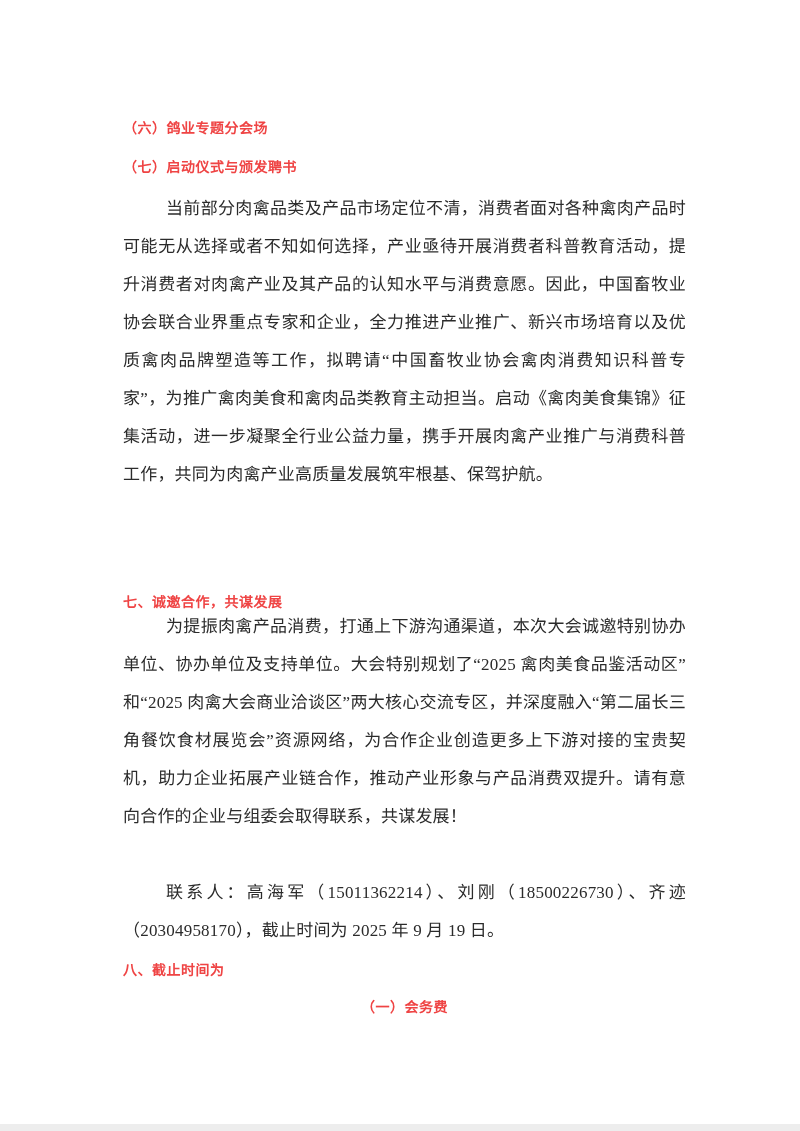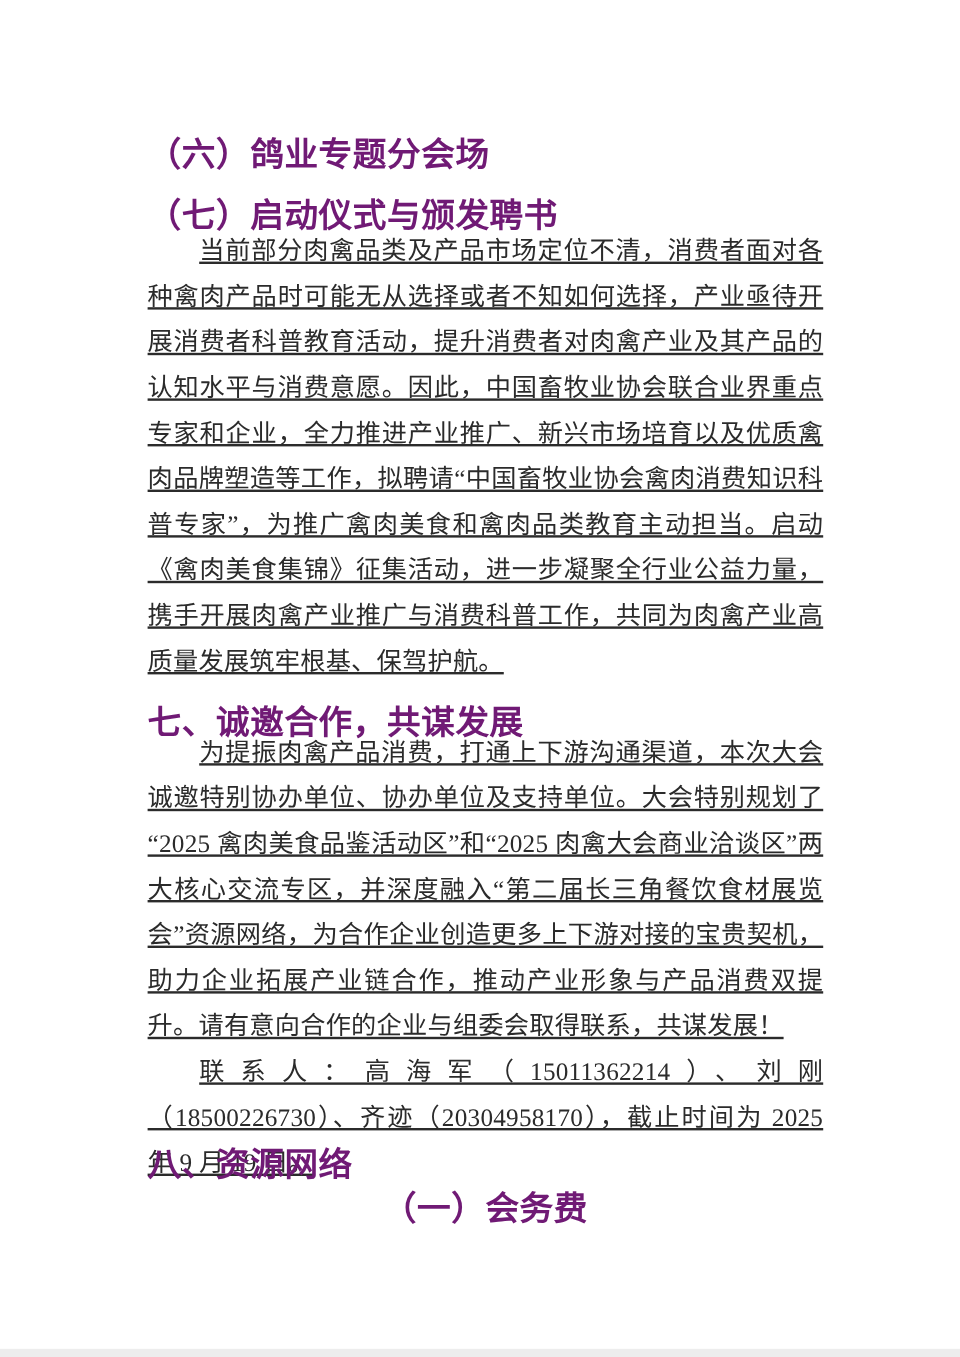--- a/index.html
+++ b/index.html
@@ -16,49 +16,48 @@
     overflow: hidden;
     font-family: "Liberation Serif", "DejaVu Serif", serif;
     color: #2b2b2b;
   }
   .block {
     position: absolute;
     left: 123px;
     width: 563px;
   }
   .para {
-    font-size: 21px;
+    font-size: 17px;
     line-height: 38px;
     text-align: justify;
     text-justify: inter-character;
     text-indent: 43px;
     color: #2b2b2b;
     letter-spacing: 0.2px;
-    text-decoration: underline;
   }
   .heading, .subheading {
-    font-family: Liberation Sans, sans-serif;
+    font-family: Liberation Mono, monospace;
     font-weight: 700;
-    font-size: 28px;
+    font-size: 14px;
     line-height: 28px;
-    color: #701a75;
+    color: #ef4444;
     letter-spacing: 0.5px;
     white-space: nowrap;
   }
   .bottom-edge {
     position: absolute;
     left: 0;
     bottom: 0;
     width: 100%;
     height: 7px;
     background: #ededed;
   }
   
   .b0 { top: 115px; }
-  .b1 { top: 154px; margin-top: 12px; }
+  .b1 { top: 154px; }
   .b2 { top: 190px; }
   .b3 { top: 575px; margin-top: 14px; }
   .b4 { top: 608px; }
   .b5 { top: 874px; }
   .b6 { top: 957px; }
   .b7 { top: 994px; text-align: center; }
 </style>
 </head>
 <body>
 
@@ -69,19 +68,19 @@
   <div class="block subheading b1">（七）启动仪式与颁发聘书</div>
 
   <div class="block para b2">当前部分肉禽品类及产品市场定位不清，消费者面对各种禽肉产品时可能无从选择或者不知如何选择，产业亟待开展消费者科普教育活动，提升消费者对肉禽产业及其产品的认知水平与消费意愿。因此，中国畜牧业协会联合业界重点专家和企业，全力推进产业推广、新兴市场培育以及优质禽肉品牌塑造等工作，拟聘请“中国畜牧业协会禽肉消费知识科普专家”，为推广禽肉美食和禽肉品类教育主动担当。启动《禽肉美食集锦》征集活动，进一步凝聚全行业公益力量，携手开展肉禽产业推广与消费科普工作，共同为肉禽产业高质量发展筑牢根基、保驾护航。</div>
 
   <div class="block heading b3">七、诚邀合作，共谋发展</div>
 
   <div class="block para b4">为提振肉禽产品消费，打通上下游沟通渠道，本次大会诚邀特别协办单位、协办单位及支持单位。大会特别规划了“2025 禽肉美食品鉴活动区”和“2025 肉禽大会商业洽谈区”两大核心交流专区，并深度融入“第二届长三角餐饮食材展览会”资源网络，为合作企业创造更多上下游对接的宝贵契机，助力企业拓展产业链合作，推动产业形象与产品消费双提升。请有意向合作的企业与组委会取得联系，共谋发展！</div>
 
   <div class="block para b5">联系人：高海军（15011362214）、刘刚（18500226730）、齐迹（20304958170），截止时间为 2025 年 9 月 19 日。</div>
 
-  <div class="block heading b6">八、资源网络</div>
+  <div class="block heading b6">八、截止时间为</div>
 
   <div class="block subheading b7">（一）会务费</div>
 
   <div class="bottom-edge"></div>
 
 </div>
 
 </body></html>

